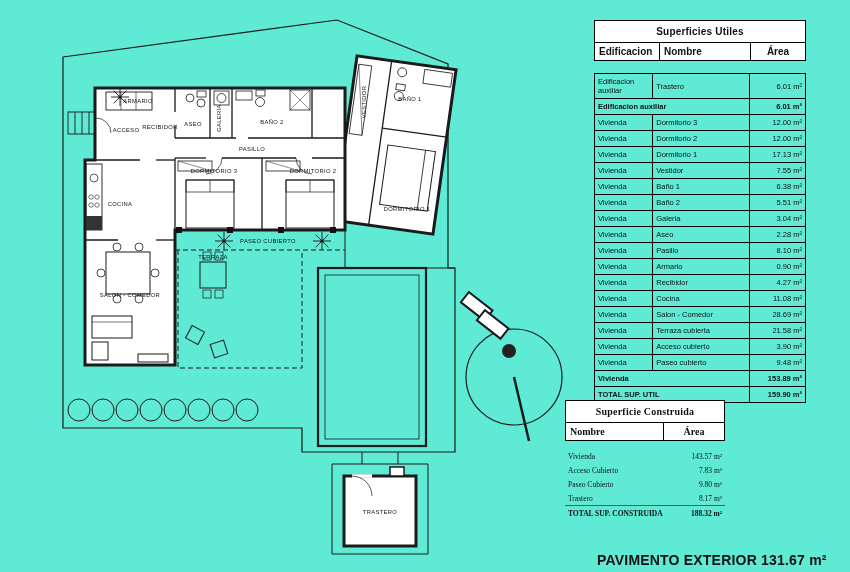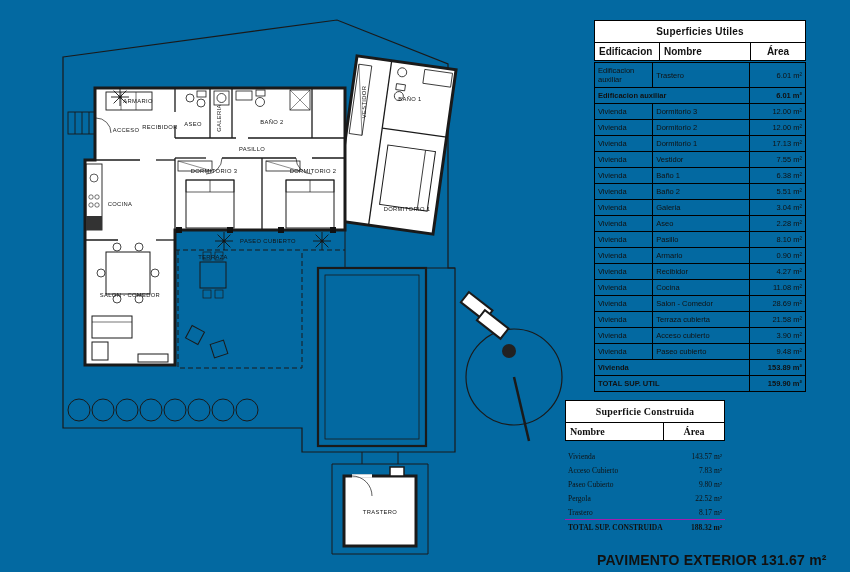--- a/index.html
+++ b/index.html
@@ -1,38 +1,38 @@
 <!DOCTYPE html>
 <html><head>
 <meta charset="utf-8">
 <style>
   html,body{margin:0;padding:0;}
   body{
     width:850px;height:572px;position:relative;background:#ffffff;
     font-family:"Liberation Sans", sans-serif;color:#111;overflow:hidden;
   }
-  #sheet{position:absolute;inset:0;background:#0369a1;}
+  #sheet{position:absolute;inset:0;background:#5eead4;}
   svg text{font-family:"Liberation Sans", sans-serif;fill:#141414;}
   .room-label{font-size:5.8px;letter-spacing:.35px;}
 
   
   .panel{position:absolute;width:212px;}
   #panel-utiles{left:594px;top:20px;}
   #panel-construida{left:565px;top:400px;width:160px;font-family:Liberation Serif, serif;}
   .tbox{border:1.2px solid #000;background:#fff;}
   .t-title{font-weight:bold;font-size:10px;text-align:center;padding:5px 2px;border-bottom:1.1px solid #000;letter-spacing:.2px;}
   .t-head{display:flex;font-size:10px;font-weight:bold;}
   .t-head .th{padding:3px 4px;}
   #panel-utiles .c1{width:56px;border-right:1.1px solid #000;}
   #panel-utiles .c2{flex:1;border-right:1.1px solid #000;}
   #panel-utiles .c3{width:46px;text-align:center;}
   #panel-construida .c1{flex:1;border-right:1.1px solid #000;}
   #panel-construida .c2{width:52px;text-align:center;}
 
-  table.grid{border-collapse:collapse;width:100%;margin-top:1px;table-layout:fixed;}
+  table.grid{border-collapse:collapse;width:100%;margin-top:12px;table-layout:fixed;}
   table.grid td{border:1px solid #000;font-size:7.5px;padding:3px 3px;vertical-align:middle;}
   table.grid td.num{text-align:right;white-space:nowrap;}
   table.grid tr.bold td{font-weight:bold;}
 
   table.plain{border-collapse:collapse;width:100%;margin-top:8px;}
   table.plain td{border:none;font-size:7.5px;padding:2.5px 3px;white-space:nowrap;}
   table.plain td.num{text-align:right;}
   table.plain tr.bold td{font-weight:bold;}
   table.plain tr.total td{border-top:1px solid #a21caf;font-weight:bold;}
 
@@ -402,24 +402,20 @@
           </tr>
           <tr>
             <td>Acceso Cubierto</td>
             <td class="num">7.83 m²</td>
           </tr>
           <tr>
             <td>Paseo Cubierto</td>
             <td class="num">9.80 m²</td>
           </tr>
           <tr>
-            <td>Pergola</td>
-            <td class="num">22.52 m²</td>
-          </tr>
-          <tr>
             <td>Trastero</td>
             <td class="num">8.17 m²</td>
           </tr>
           <tr class="bold total">
             <td>TOTAL SUP. CONSTRUIDA</td>
             <td class="num">188.32 m²</td>
           </tr>
         </tbody>
     </table>
   </div>

